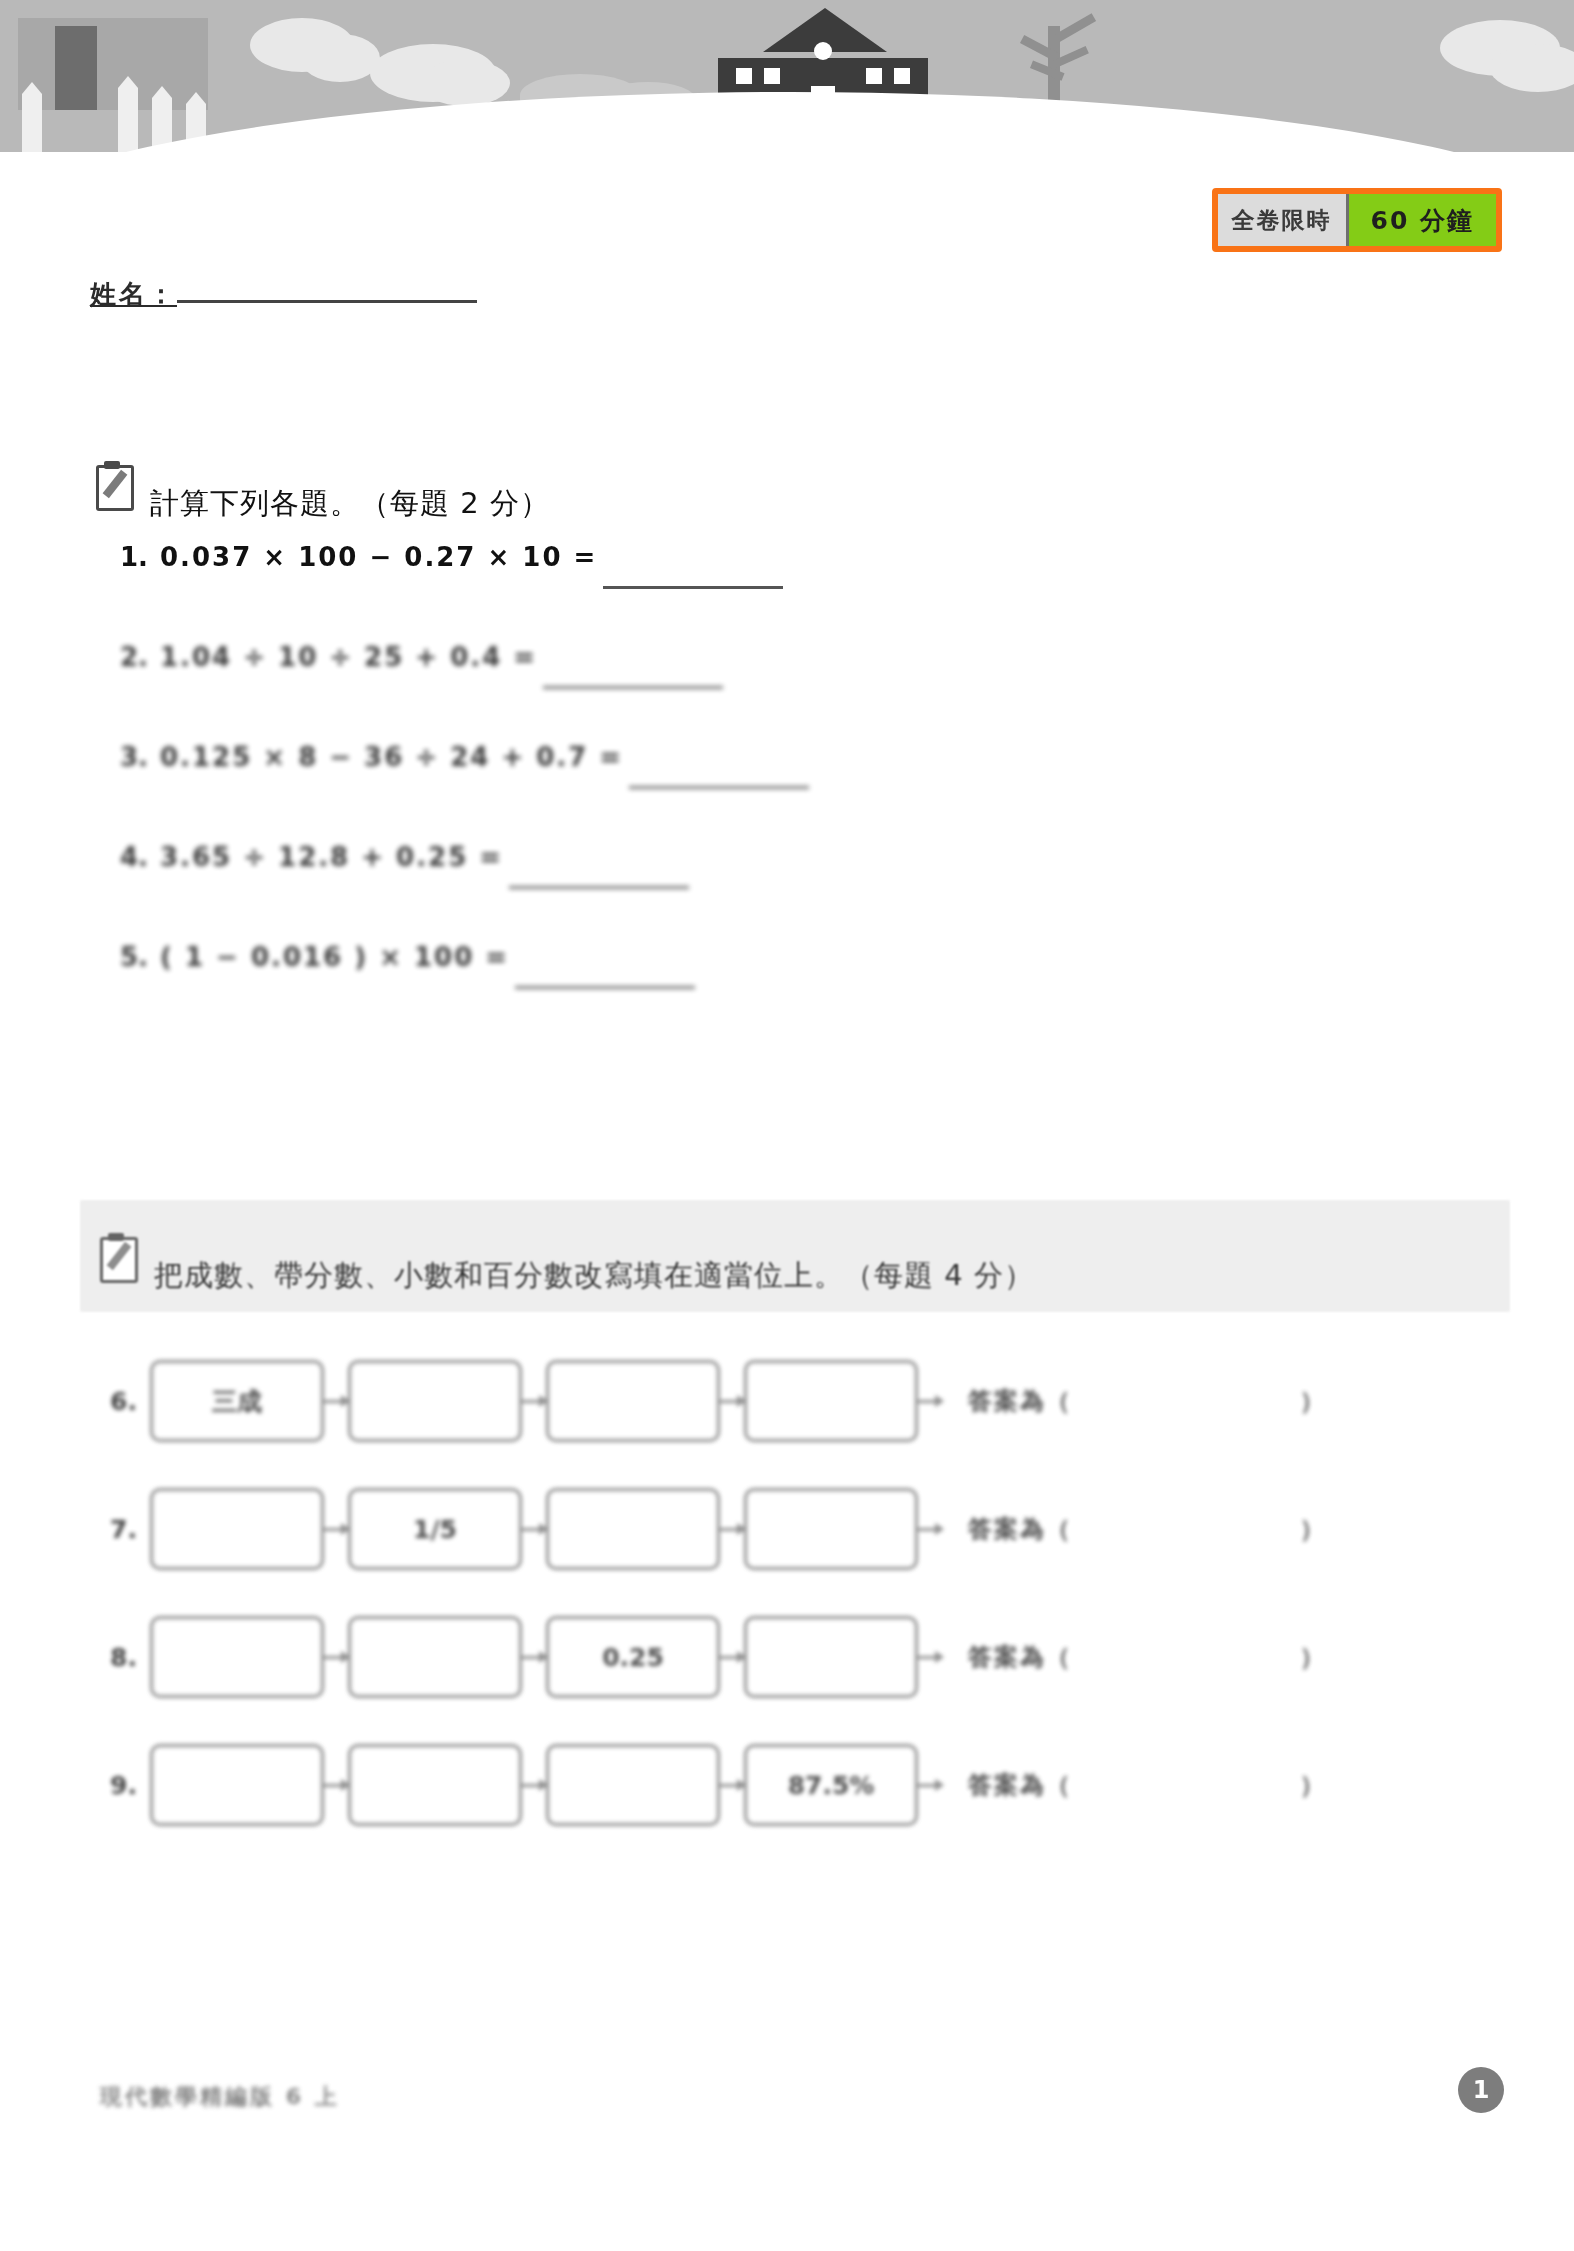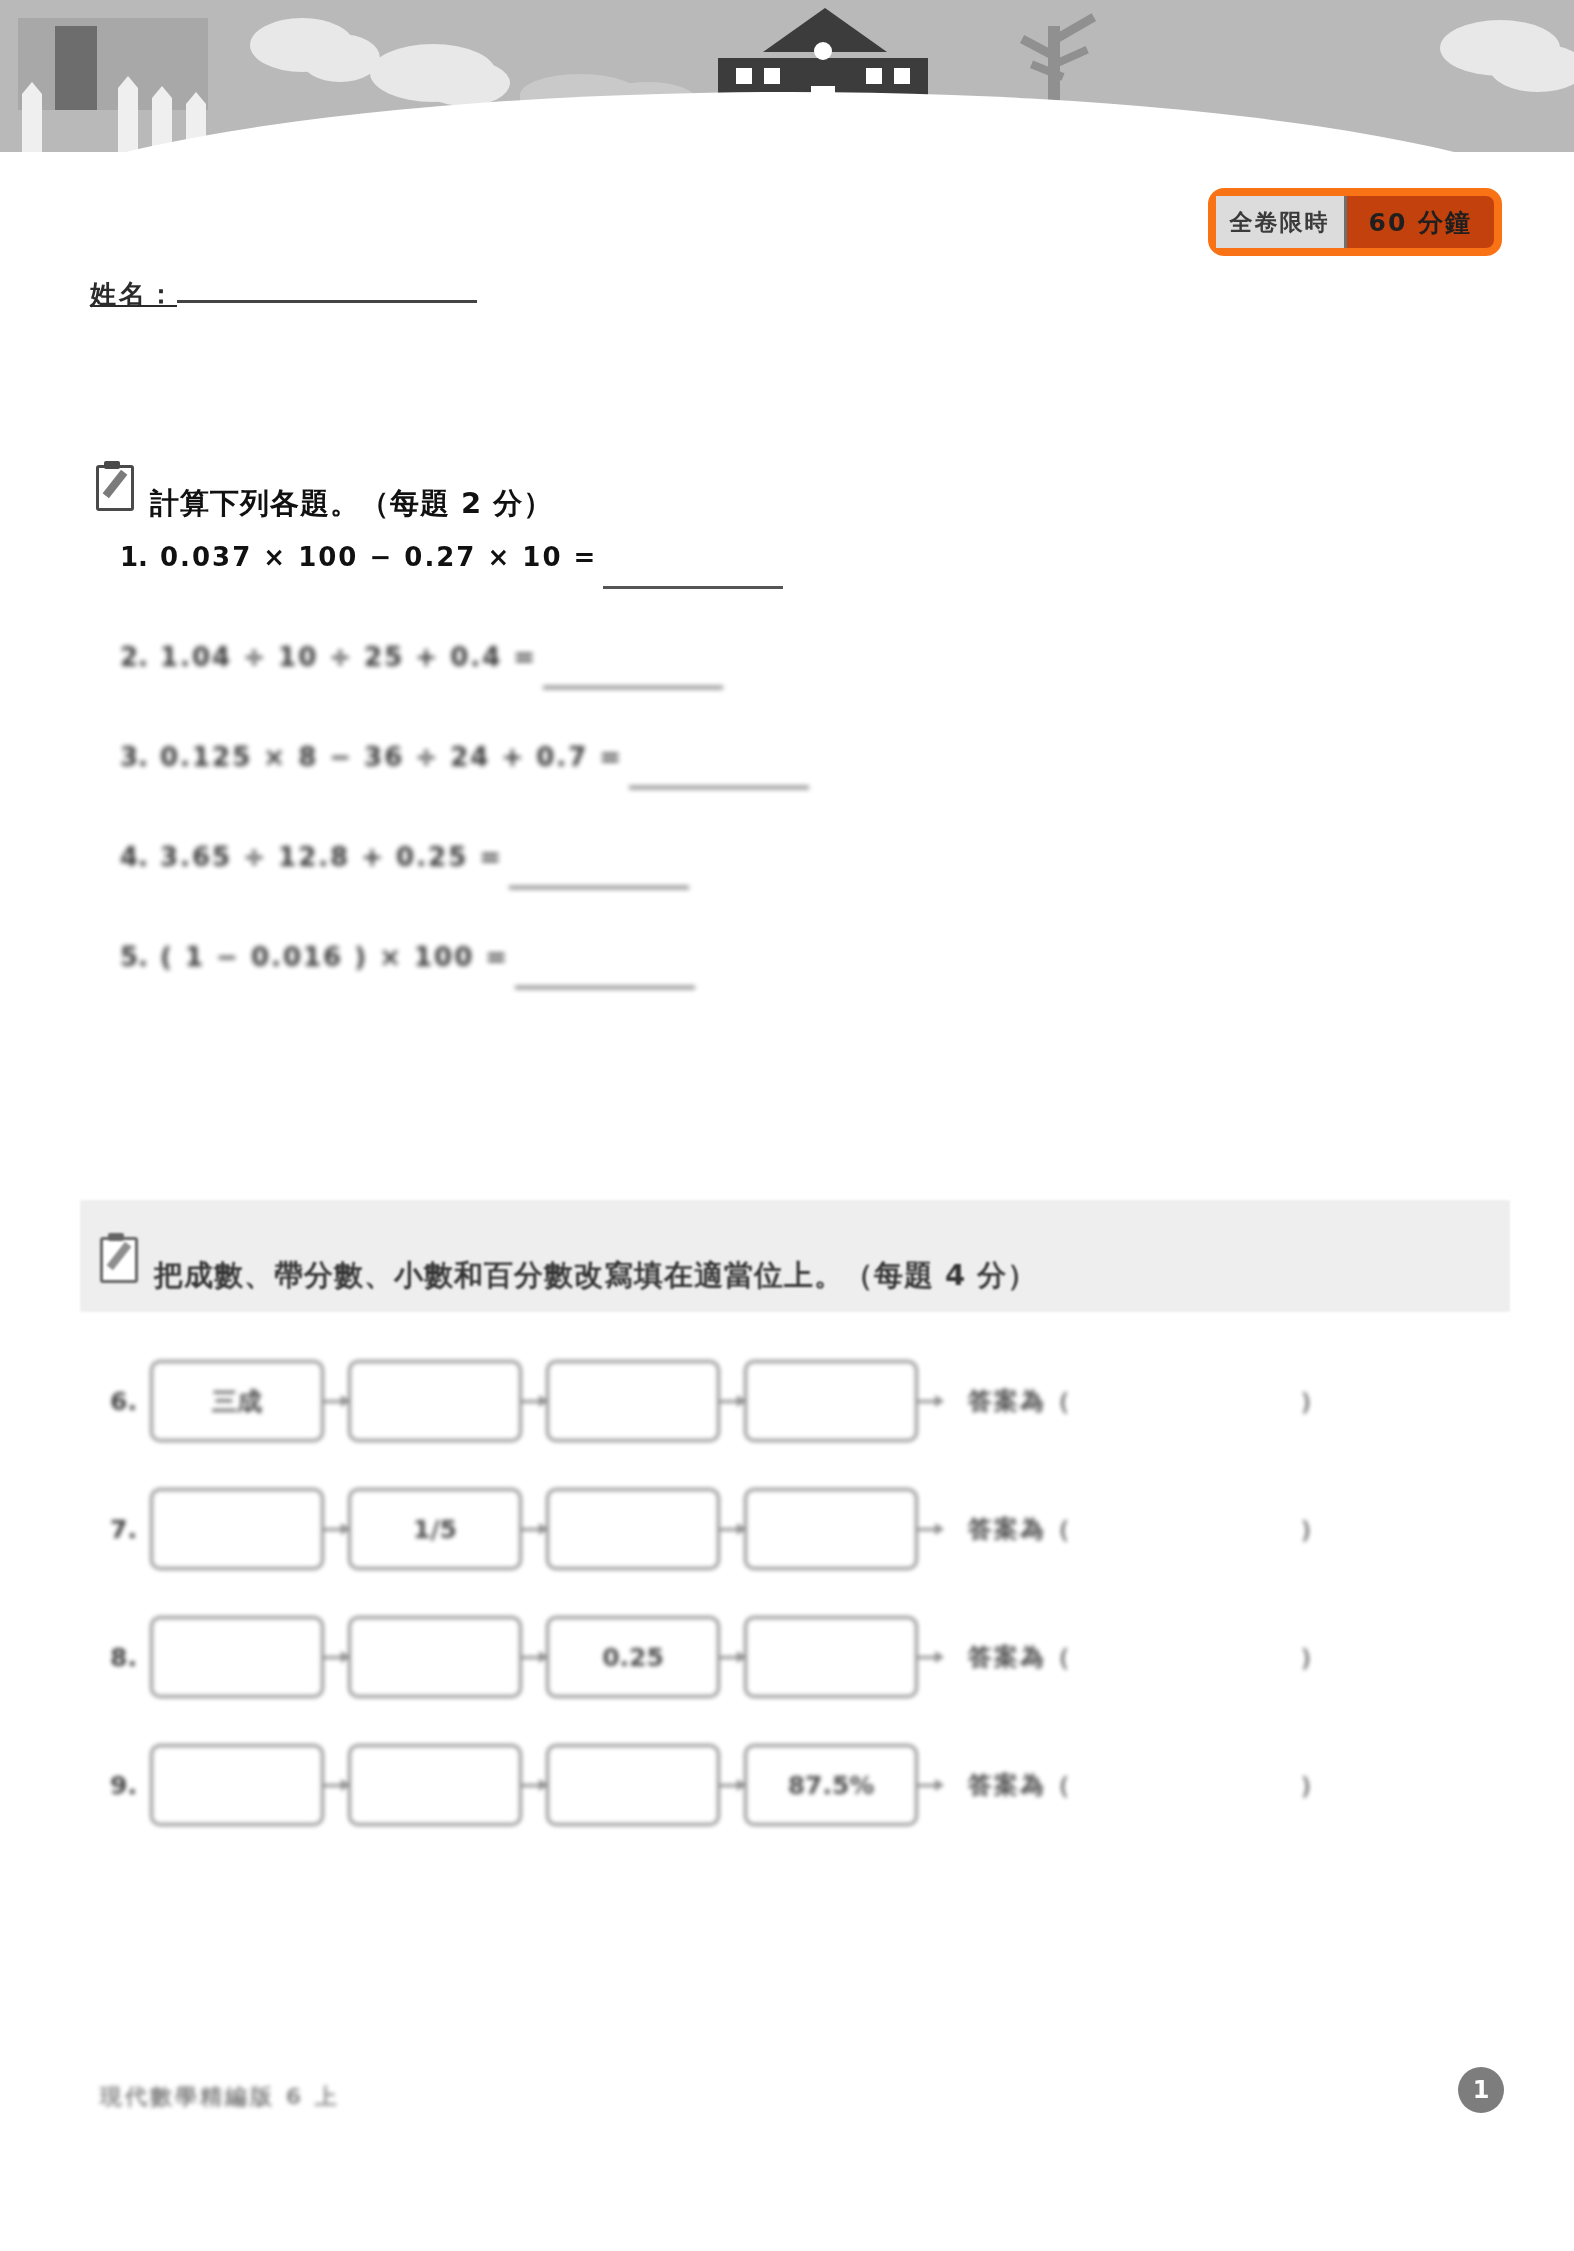--- a/index.html
+++ b/index.html
@@ -136,24 +136,24 @@
     letter-spacing: 2px;
     color: #101010;
     white-space: nowrap;
   }
 
   .timebox {
     position: absolute;
     right: 0; top: 6px;
     display: flex;
     align-items: stretch;
-    border: 8px solid #f97316;
-    border-radius: 16px;
+    border: 6px solid #f97316;
+    border-radius: 4px;
     height: 52px;
-    background: #c2410c;
+    background: #84cc16;
   }
   .timebox .lbl {
     display: flex; align-items: center; justify-content: center;
     padding: 0 14px;
     font-size: 23px;
     font-weight: bold;
     color: #3b3b3b;
     background: #dcdcdc;
     border-right: 3px solid #6f6f6f;
     letter-spacing: 2px;
@@ -228,21 +228,21 @@
   }
   .sec-icon .pen {
     position: absolute;
     left: 15px; top: 8px;
     width: 8px; height: 30px;
     background: #7b7b7b;
     transform: rotate(38deg);
   }
   .sec-title {
     font-size: 29px;
-    font-weight: bold;
+    font-weight: normal;
     letter-spacing: 1px;
     color: #111;
     white-space: nowrap;
     margin-top: 40px;
   }
   .section.band {
     left: 80px;
     width: 1430px;
     background: #ececec;
     padding: 16px 20px;

